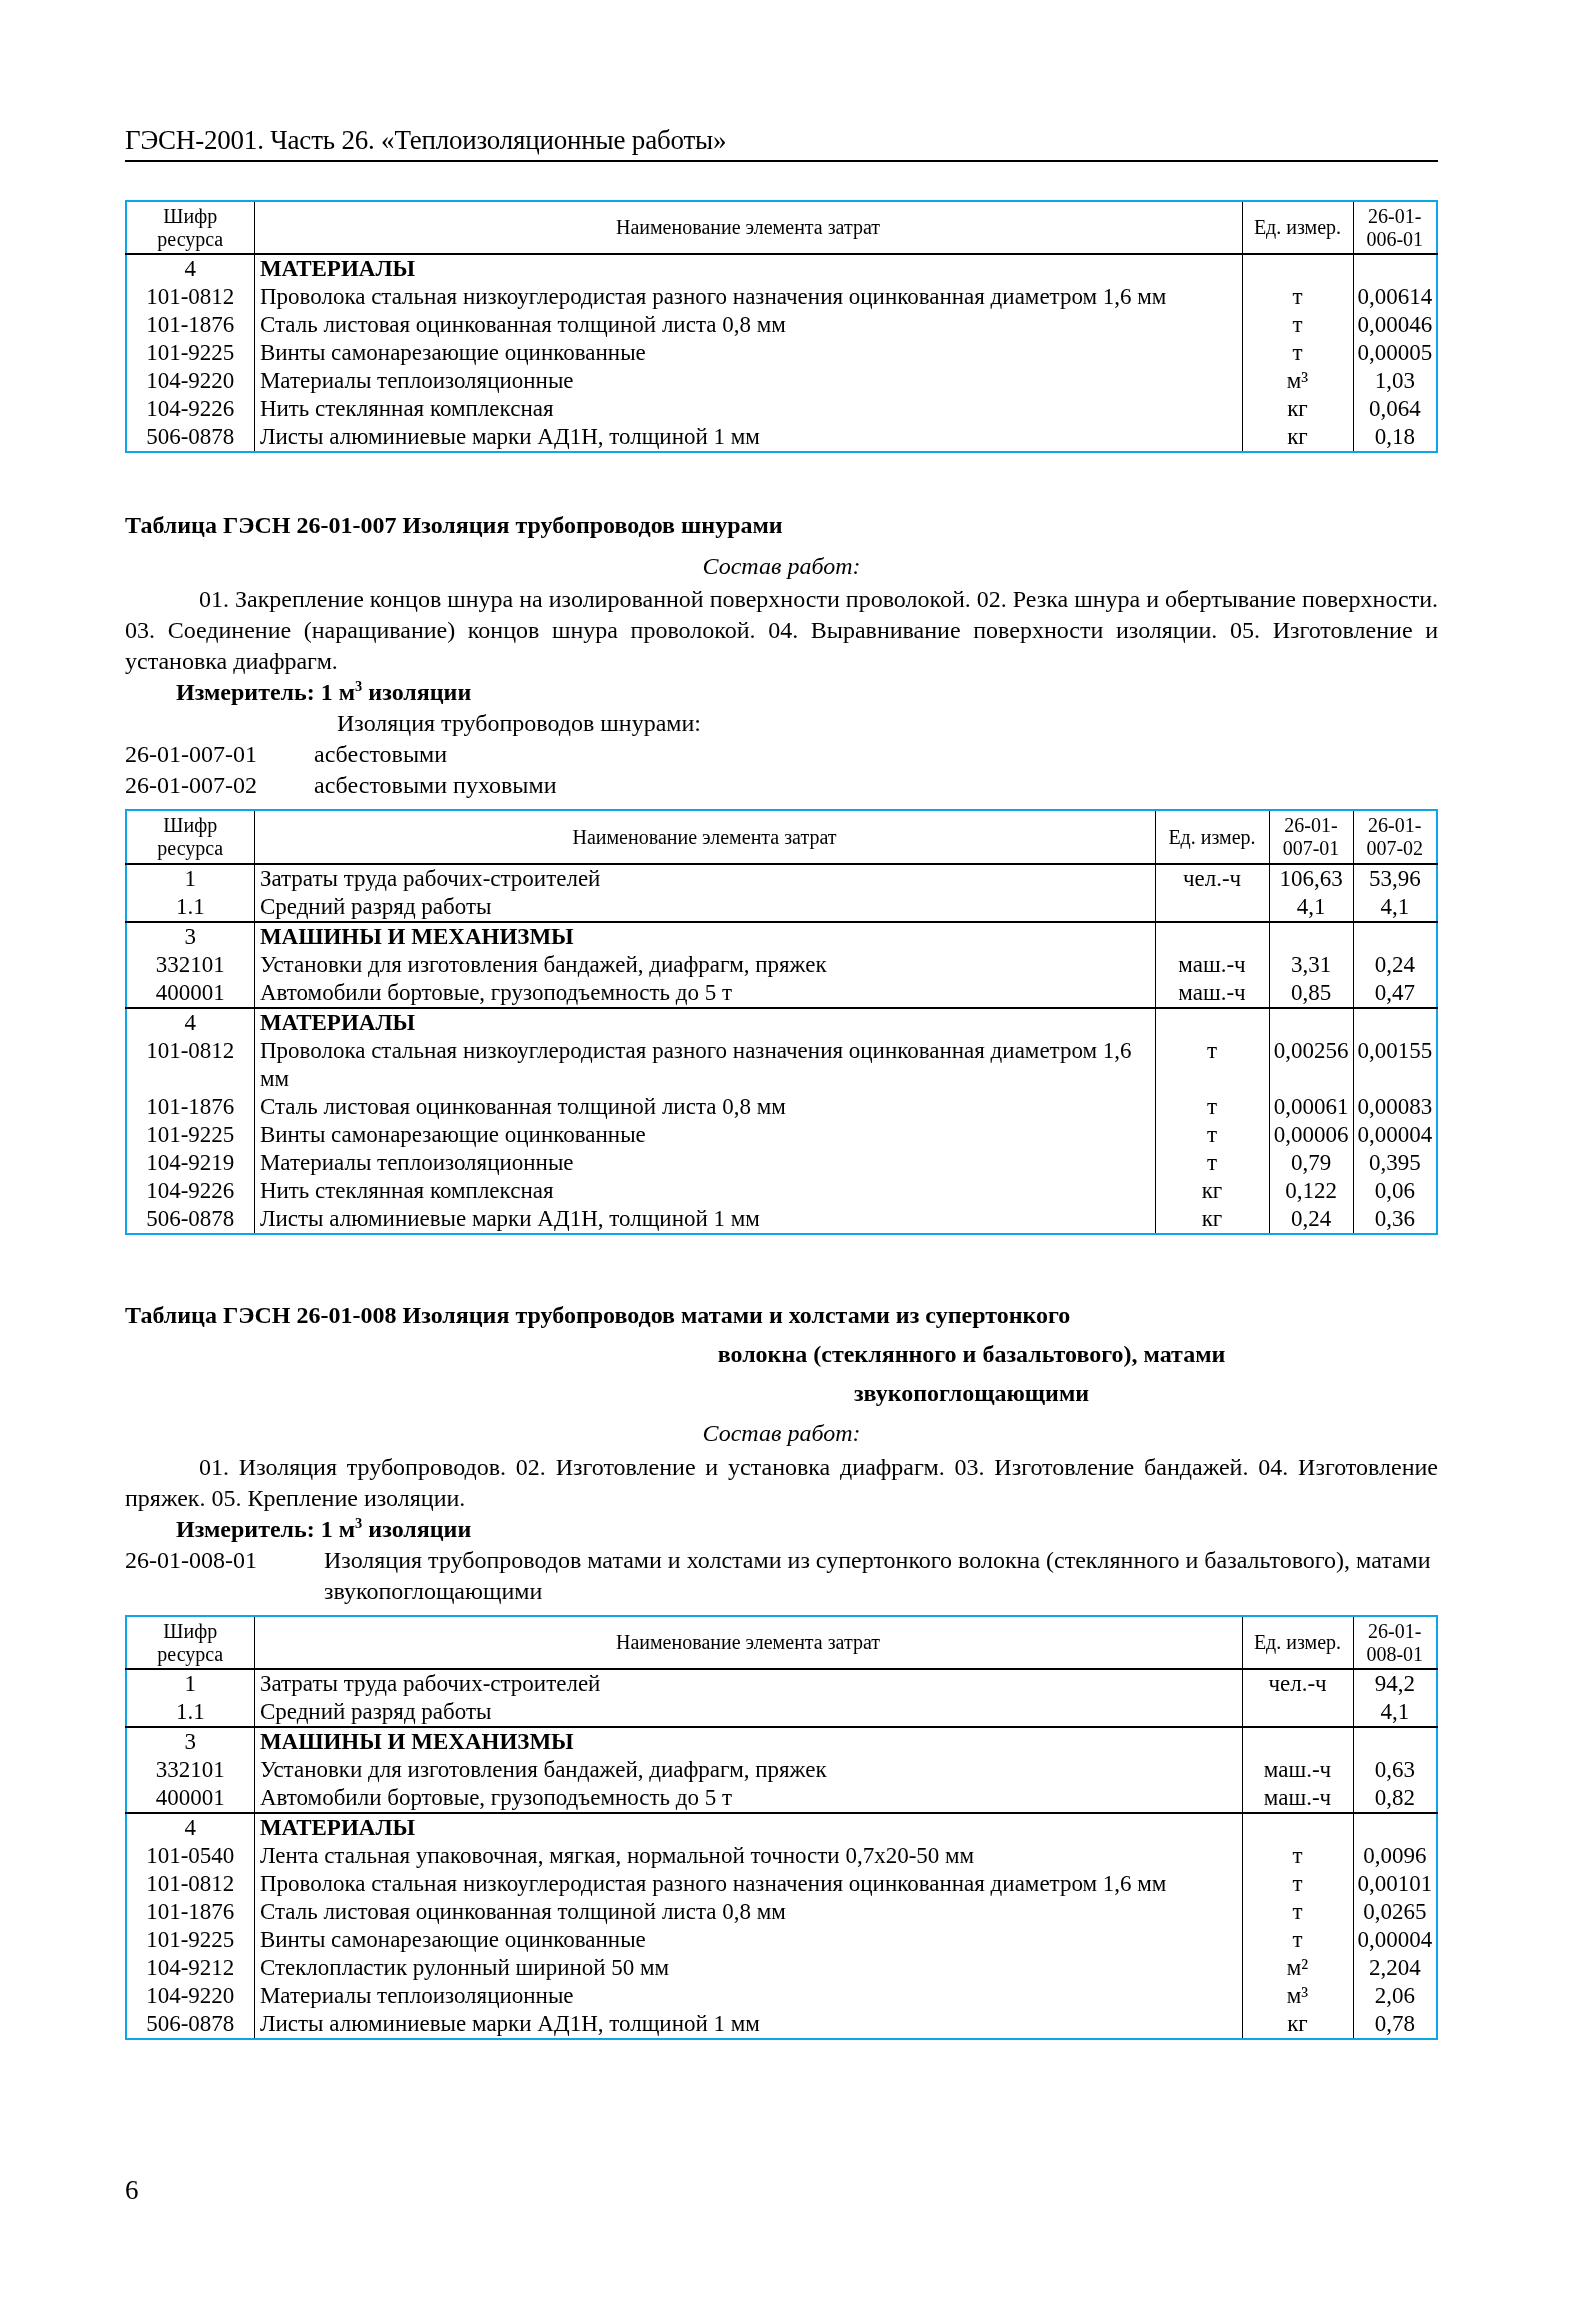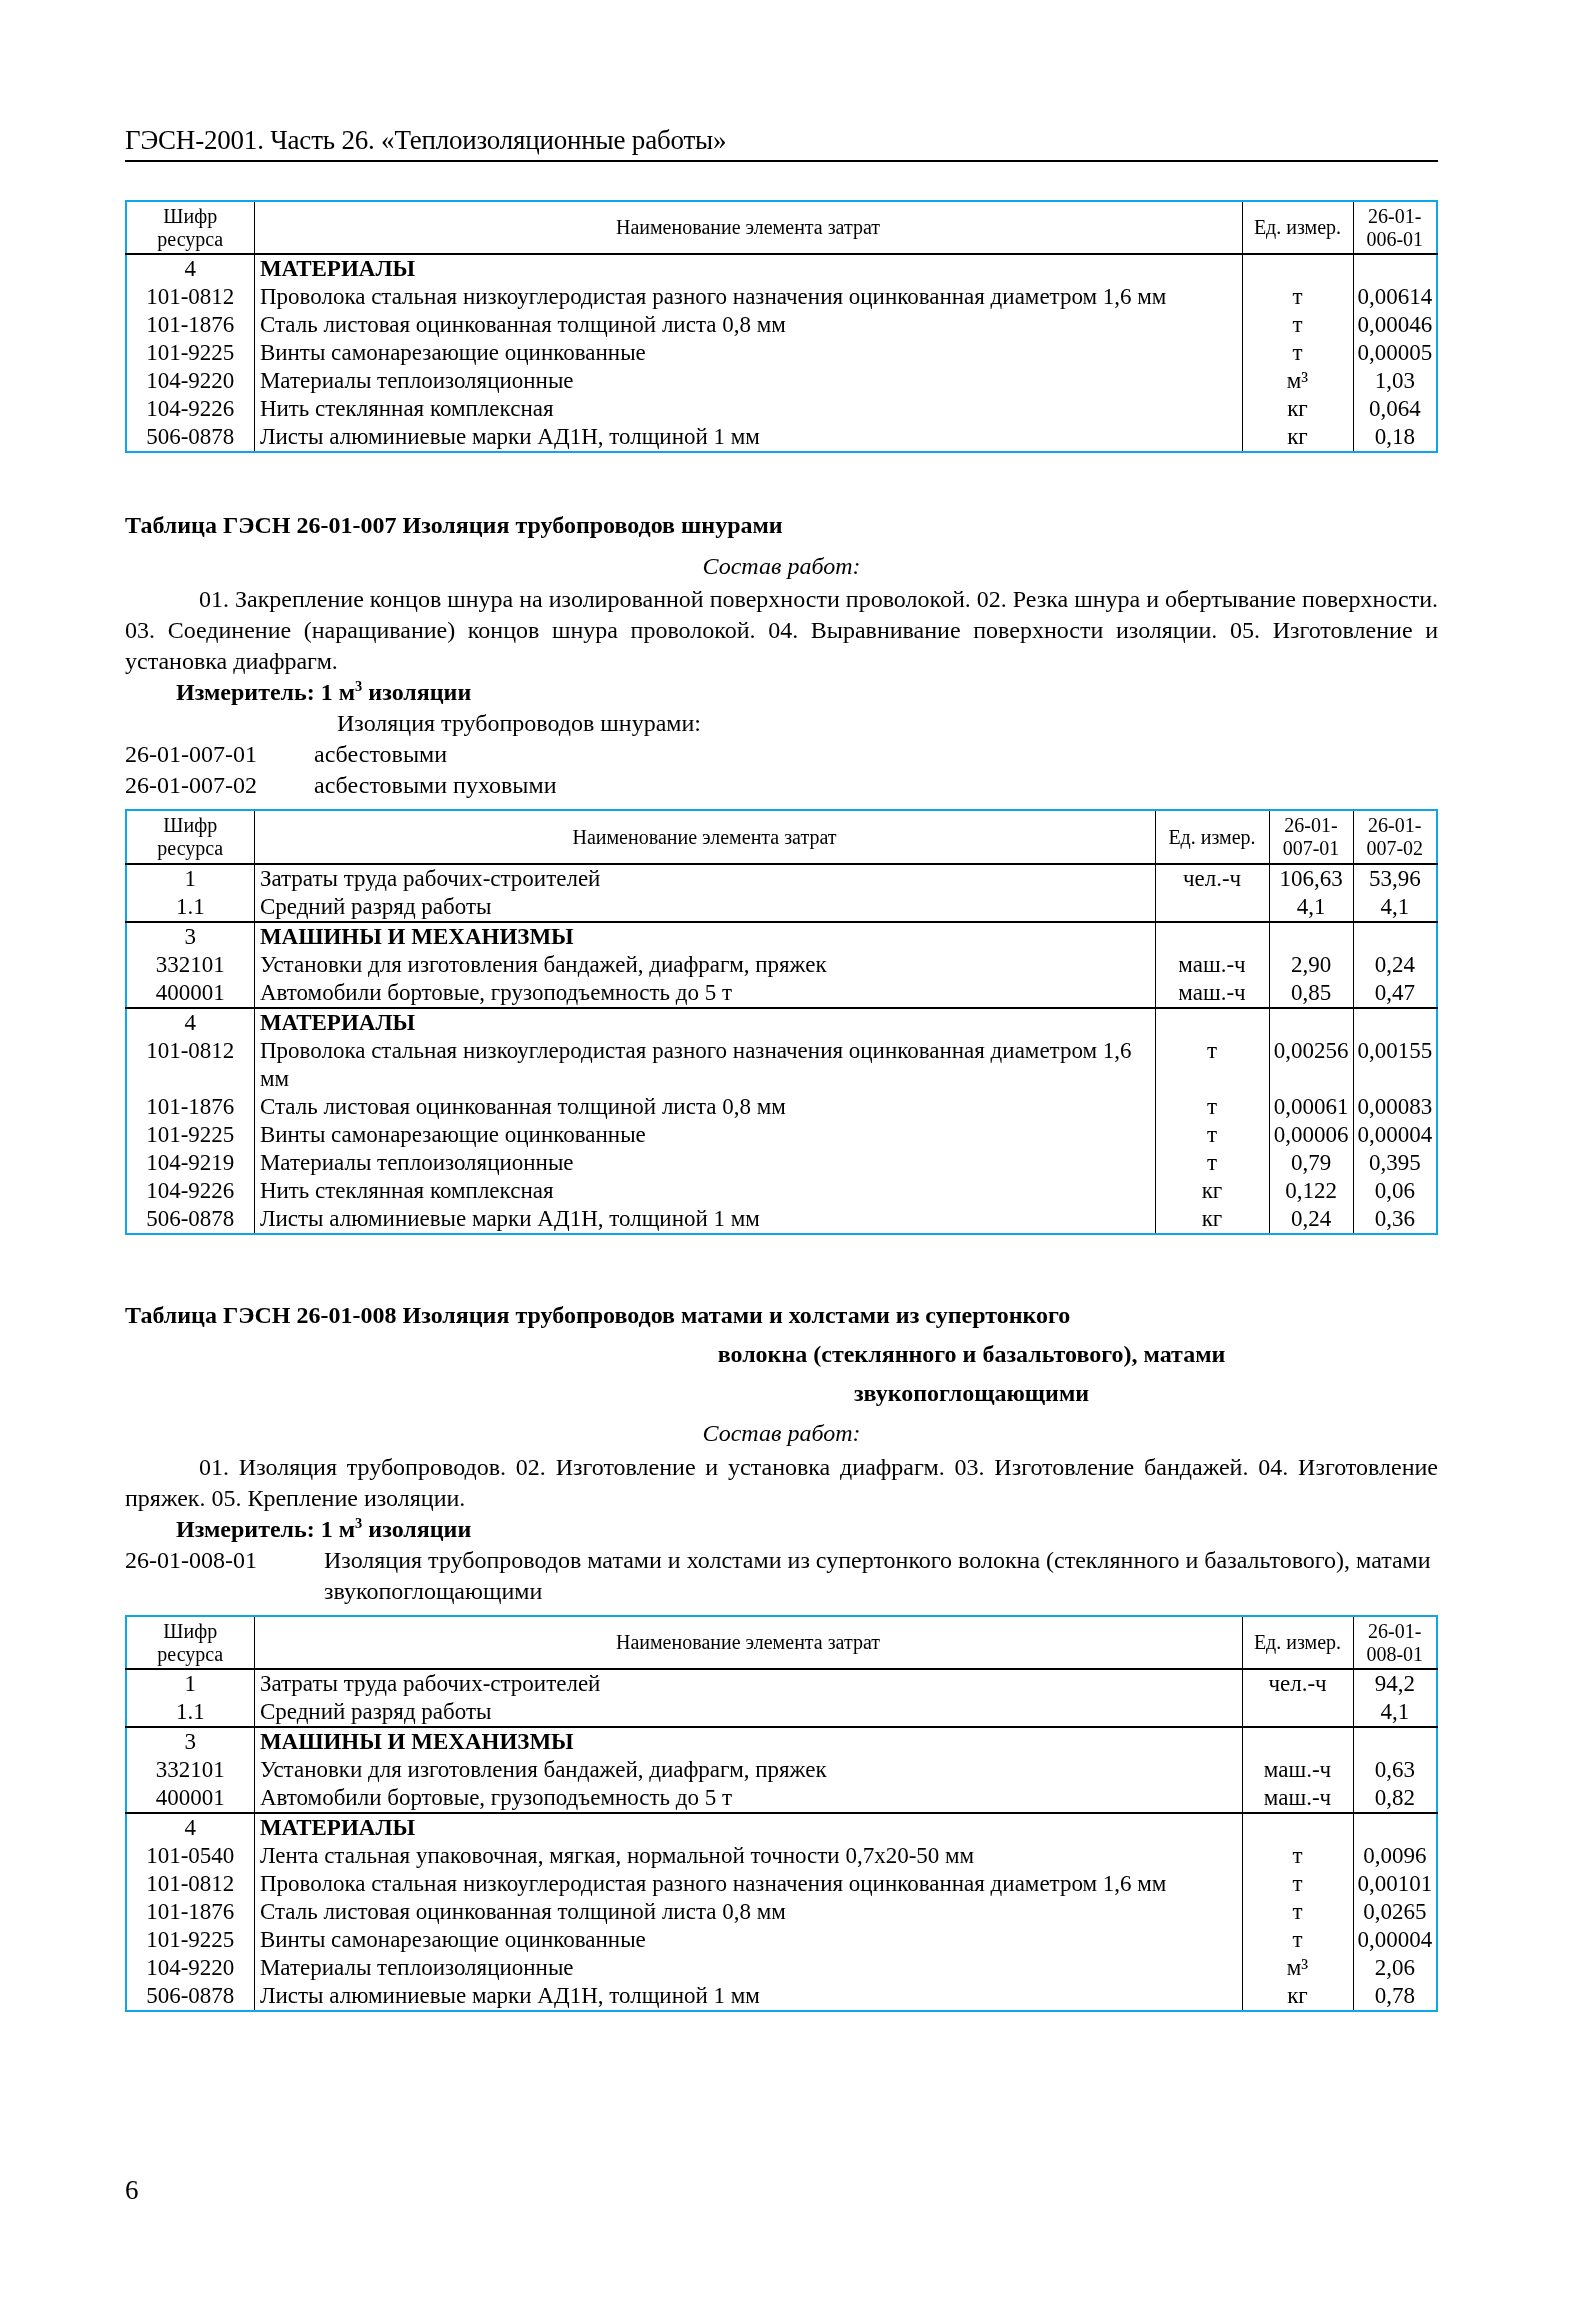--- a/index.html
+++ b/index.html
@@ -158,21 +158,21 @@
           <td class="code">3</td>
           <td class="name">МАШИНЫ И МЕХАНИЗМЫ</td>
           <td class="unit"></td>
           <td class="val"></td>
           <td class="val"></td>
         </tr>
         <tr>
           <td class="code">332101</td>
           <td class="name">Установки для изготовления бандажей, диафрагм, пряжек</td>
           <td class="unit">маш.-ч</td>
-          <td class="val">2,90</td>
+          <td class="val">3,31</td>
           <td class="val">0,24</td>
         </tr>
         <tr>
           <td class="code">400001</td>
           <td class="name">Автомобили бортовые, грузоподъемность до 5 т</td>
           <td class="unit">маш.-ч</td>
           <td class="val">0,85</td>
           <td class="val">0,47</td>
         </tr>
         <tr class="section group-first">
@@ -309,20 +309,26 @@
           <td class="unit">т</td>
           <td class="val">0,0265</td>
         </tr>
         <tr>
           <td class="code">101-9225</td>
           <td class="name">Винты самонарезающие оцинкованные</td>
           <td class="unit">т</td>
           <td class="val">0,00004</td>
         </tr>
         <tr>
+          <td class="code">104-9212</td>
+          <td class="name">Стеклопластик рулонный шириной 50 мм</td>
+          <td class="unit">м²</td>
+          <td class="val">2,204</td>
+        </tr>
+        <tr>
           <td class="code">104-9220</td>
           <td class="name">Материалы теплоизоляционные</td>
           <td class="unit">м³</td>
           <td class="val">2,06</td>
         </tr>
         <tr>
           <td class="code">506-0878</td>
           <td class="name">Листы алюминиевые марки АД1Н, толщиной 1 мм</td>
           <td class="unit">кг</td>
           <td class="val">0,78</td>

